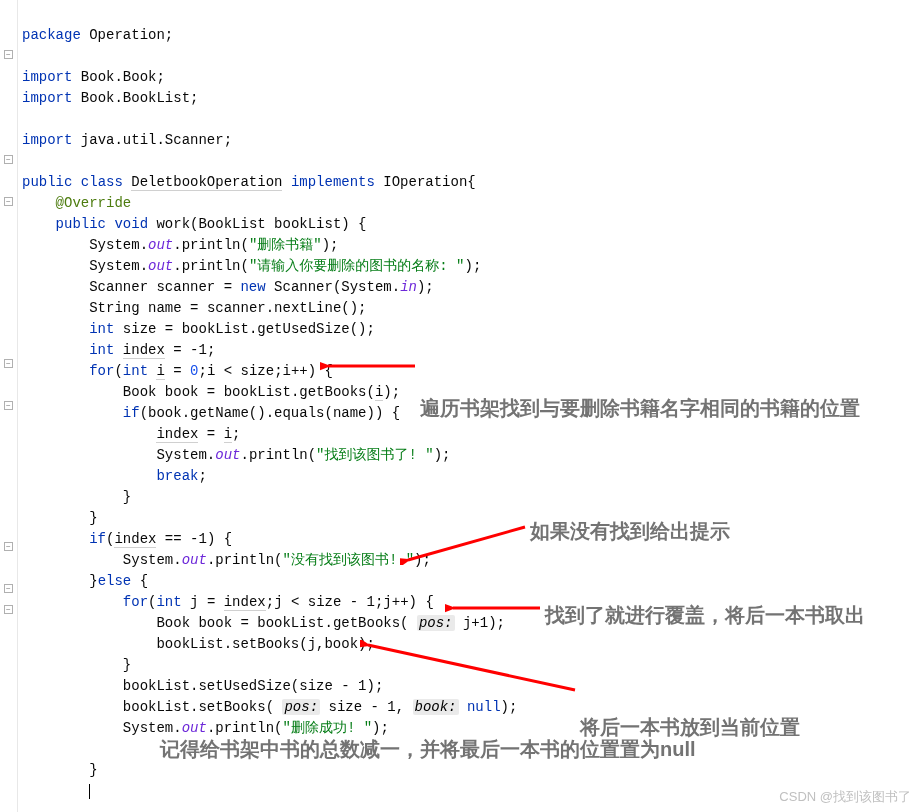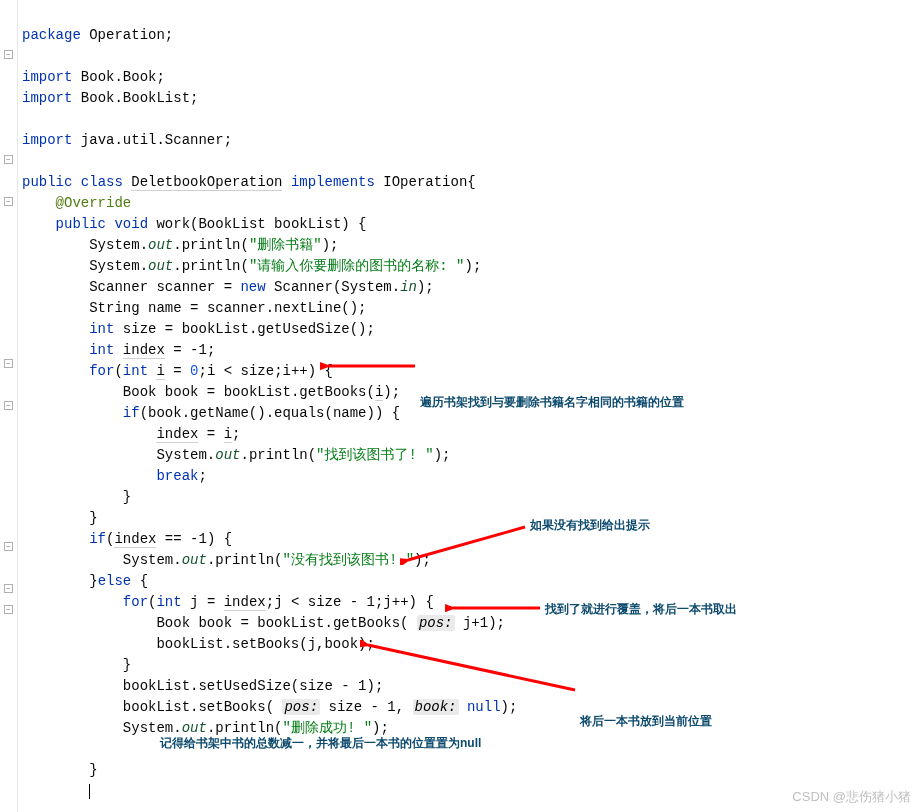--- a/index.html
+++ b/index.html
@@ -33,29 +33,29 @@
   }
   .code {
     position: absolute;
     left: 22px; top: 4px;
     white-space: pre;
     color: #080808;
   }
   .kw   { color: #0033b3; }          
   .str  { color: #067d17; }          
   .ann  { color: #4d7c0f; }          
-  .field{ color: #14532d; font-style: italic; } 
+  .field{ color: #6d28d9; font-style: italic; } 
   .num  { color: #1750eb; }          
   .hint { color: #000000; background:#eaeaea; padding:0 2px; border-radius:2px; font-style: italic;}
   .under{ border-bottom: 1px solid #d0d0d0; }  
   .annot {
     position: absolute;
-    color: #0c4a6e;
+    color: #737373;
     font-family: "Microsoft YaHei", "SimSun", sans-serif;
-    font-size: 12px;
+    font-size: 20px;
     font-weight: bold;
     white-space: nowrap;
   }
   .watermark {
     position: absolute;
     right: 10px;
     bottom: 6px;
     color: #c0c0c0;
     font-family: "Microsoft YaHei", sans-serif;
     font-size: 13px;
@@ -152,13 +152,13 @@
 
 <svg class="arrow" style="left:360px; top:640px;" width="220" height="60">
   <defs>
       <marker id="ah4" markerWidth="8" markerHeight="8" refX="1" refY="3" orient="auto">
         <polygon points="8,0 0,3 8,6" fill="#ff0000"></polygon>
       </marker>
     </defs>
   <line x1="215" y1="50" x2="8" y2="5" stroke="#ff0000" stroke-width="3" marker-end="url(#ah4)"></line>
 </svg>
 
-<div class="watermark">CSDN @悲伤猪小猪</div>
+<div class="watermark">CSDN @找到该图书了</div>
 
 </body></html>

